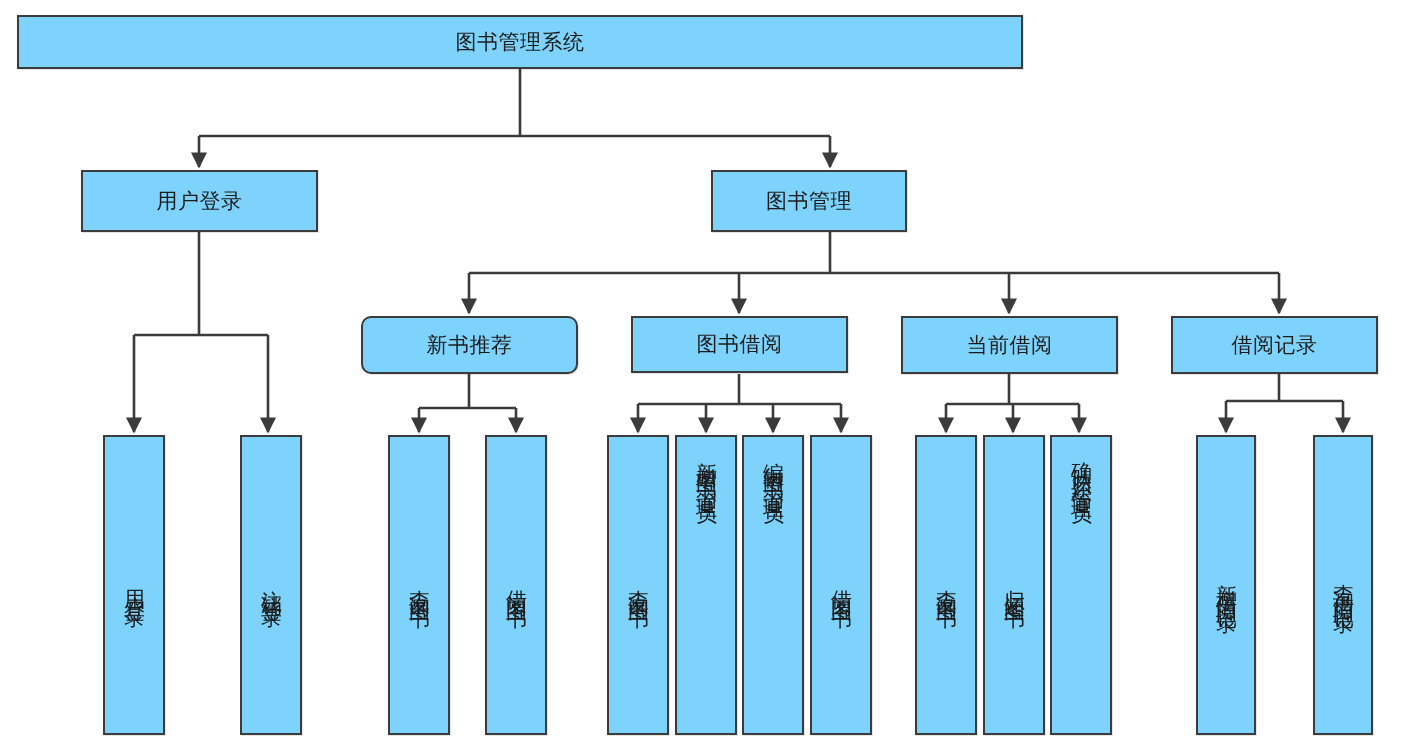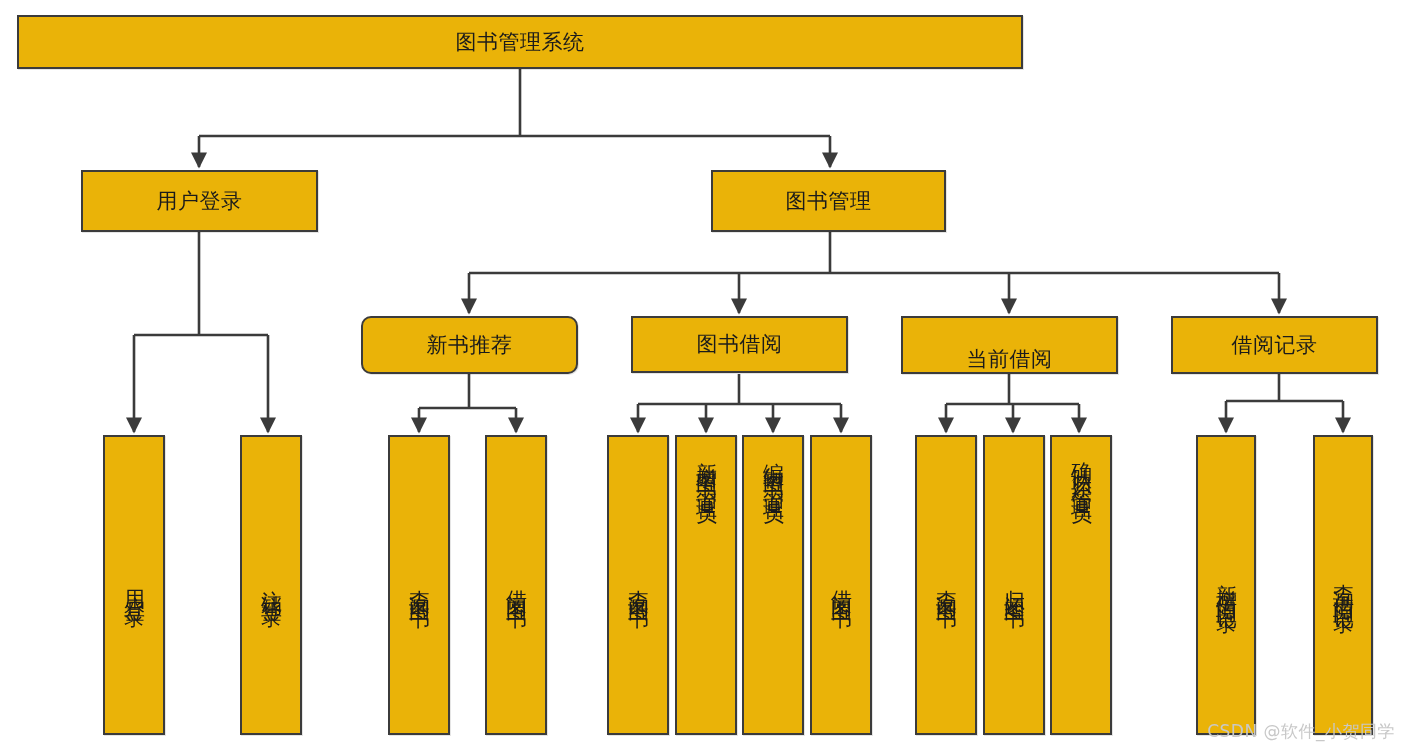--- a/index.html
+++ b/index.html
@@ -19,21 +19,21 @@
     position: absolute;
     left: 0;
     top: 0;
     width: 1405px;
     height: 747px;
   }
   .node {
     position: absolute;
     box-sizing: border-box;
     border: 2.5px solid #3b3b3b;
-    background: #eab308;
+    background: #7dd3fc;
     display: flex;
     align-items: center;
     justify-content: center;
     box-shadow: 1px 1px 0 rgba(0,0,0,0.10);
   }
   .node-label {
     color: #1b1b1b;
     font-size: 21px;
     line-height: 1.18;
     letter-spacing: 0.5px;
@@ -125,30 +125,30 @@
     </g>
   </svg>
 
   <div id="nodes-layer">
       <div class="node" style="left: 17px; top: 15px; width: 1006px; height: 54px;">
         <span class="node-label">图书管理系统</span>
       </div>
       <div class="node" style="left: 81px; top: 170px; width: 237px; height: 62px;">
         <span class="node-label">用户登录</span>
       </div>
-      <div class="node" style="left: 711px; top: 170px; width: 235px; height: 62px;">
+      <div class="node" style="left: 711px; top: 170px; width: 196px; height: 62px;">
         <span class="node-label">图书管理</span>
       </div>
       <div class="node" style="left: 361px; top: 316px; width: 217px; height: 58px; border-radius: 10px;">
         <span class="node-label">新书推荐</span>
       </div>
       <div class="node" style="left: 631px; top: 316px; width: 217px; height: 57px;">
         <span class="node-label">图书借阅</span>
       </div>
-      <div class="node" style="left: 901px; top: 316px; width: 217px; height: 58px; align-items: flex-end;">
+      <div class="node" style="left: 901px; top: 316px; width: 217px; height: 58px;">
         <span class="node-label">当前借阅</span>
       </div>
       <div class="node" style="left: 1171px; top: 316px; width: 207px; height: 58px;">
         <span class="node-label">借阅记录</span>
       </div>
       <div class="node vertical mid" style="left: 103px; top: 435px; width: 62px; height: 300px; align-items: center; padding-top: 0px;">
         <span class="node-label">用户登录</span>
       </div>
       <div class="node vertical mid" style="left: 240px; top: 435px; width: 62px; height: 300px; align-items: center; padding-top: 0px;">
         <span class="node-label">注销登录</span>
@@ -181,14 +181,13 @@
         <span class="node-label">确认归还（管理员）</span>
       </div>
       <div class="node vertical mid" style="left: 1196px; top: 435px; width: 60px; height: 300px; align-items: center; padding-top: 0px;">
         <span class="node-label">新增借阅记录</span>
       </div>
       <div class="node vertical mid" style="left: 1313px; top: 435px; width: 60px; height: 300px; align-items: center; padding-top: 0px;">
         <span class="node-label">查询借阅记录</span>
       </div>
     </div>
 
-  <div id="watermark">CSDN @软件_小贺同学</div>
 </div>
 
 </body></html>

